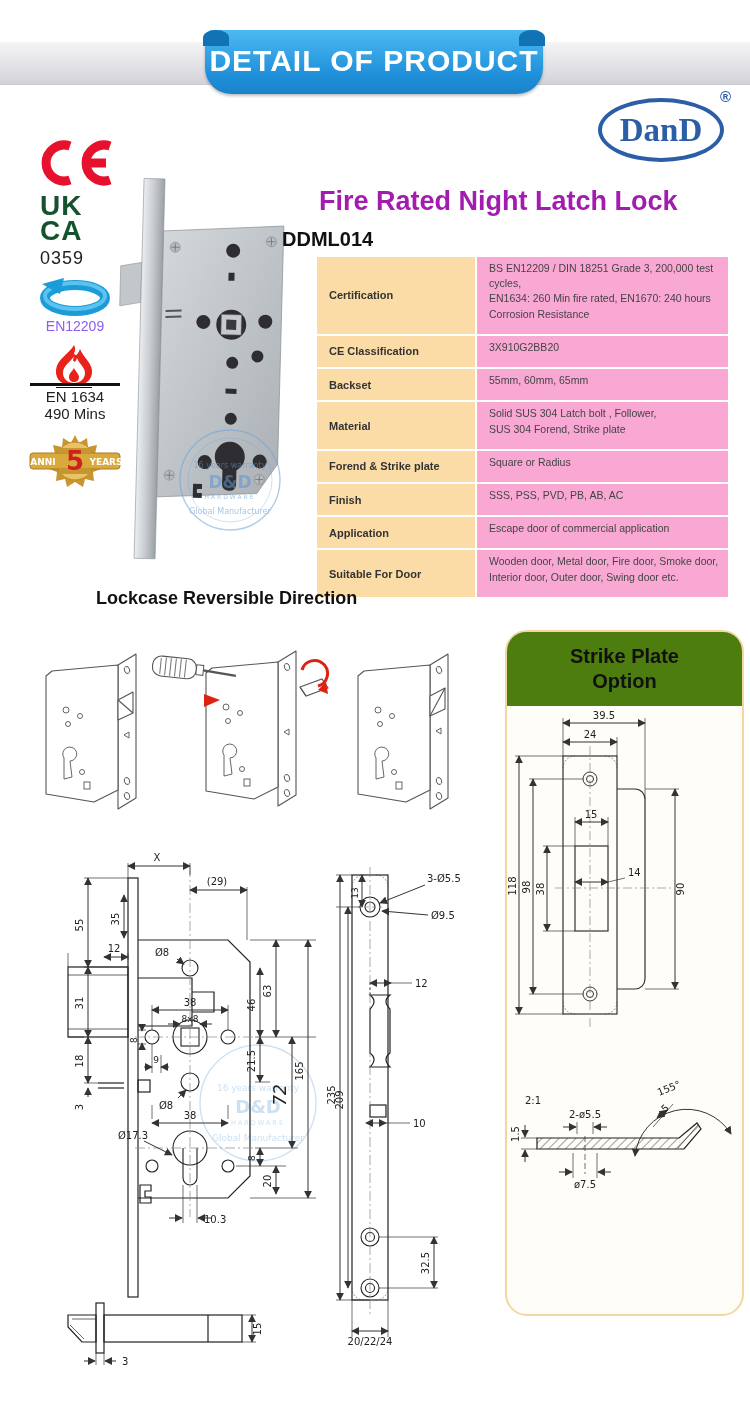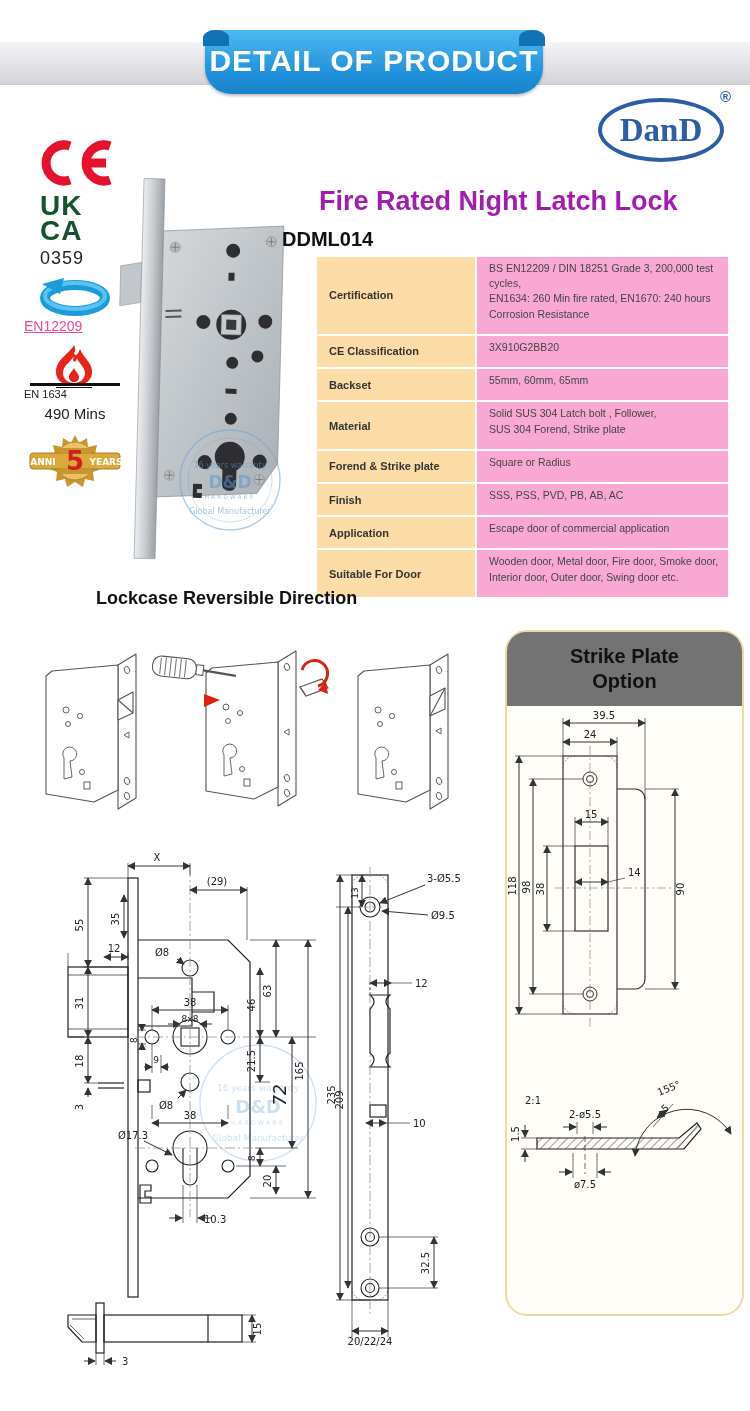--- a/index.html
+++ b/index.html
@@ -20,40 +20,40 @@
 
   
   .brand-oval{left:598px;top:98px;width:118px;height:56px;border:4px solid #2b5ea7;border-radius:50%;
               display:flex;align-items:center;justify-content:center;}
   .brand-name{font-family:"Liberation Serif",serif;font-weight:700;font-size:33px;color:#2b5ea7;}
   .reg-mark{left:720px;top:88px;font-size:15px;color:#2b5ea7;font-weight:700;}
 
   
   .ukca{left:40px;top:194px;font-weight:700;font-size:28px;line-height:.88;color:#14532d;letter-spacing:1px;}
   .ukca-num{left:40px;top:248px;font-size:18px;color:#222;letter-spacing:1px;}
-  .en12209-label{left:24px;top:318px;width:102px;text-align:left;font-size:14px;color:#ec4899;text-decoration:underline;}
-  .fire-std{left:24px;top:388px;width:102px;text-align:left;font-size:11px;color:#222;}
+  .en12209-label{left:24px;top:318px;width:102px;text-align:center;font-size:14px;color:#8b5cf6;}
+  .fire-std{left:24px;top:388px;width:102px;text-align:center;font-size:15px;color:#222;}
   .fire-min{left:24px;top:405px;width:102px;text-align:center;font-size:15px;color:#222;}
   .guarantee{left:14px;top:490px;width:122px;text-align:center;font-size:13.5px;line-height:1.18;color:#222;}
 
   
   .title{left:282px;top:186px;font-size:27px;font-weight:700;color:#a21caf;margin-left:37px;}
   .model{left:282px;top:228px;font-size:20px;font-weight:700;color:#111;}
   .spec{left:282px;top:257px;width:446px;display:flex;flex-direction:column;gap:2px;}
   .spec-row{display:flex;gap:2px;}
   .spec-label{width:138px;background:#fbdba6;font-weight:700;font-size:11px;color:#333;
               padding:4px 8px 4px 12px;display:flex;align-items:center;margin-left:35px;}
   .spec-value{flex:1;background:#f9a8d4;font-size:10.5px;color:#444;line-height:1.45;
               padding:4px 8px 12px 12px;display:flex;align-items:center;}
 
   .section-heading{left:96px;top:588px;font-size:18px;font-weight:700;color:#111;}
 
   
   .panel{left:505px;top:630px;width:235px;height:682px;border:2px solid #f3d7a2;border-radius:22px;background:#fffdf7;}
-  .panel-header{left:0;top:0;width:100%;height:74px;background:#737373;border-radius:19px 19px 0 0;
+  .panel-header{left:0;top:0;width:100%;height:74px;background:#4d7c0f;border-radius:19px 19px 0 0;
                 display:flex;align-items:center;justify-content:center;text-align:center;
                 font-size:20px;font-weight:700;color:#111;line-height:1.25;}
 
   
   svg text{font-family:"DejaVu Sans",sans-serif;}
   .dt{font-size:10px;fill:#222;}
   .dts{font-size:9px;fill:#222;}
 </style>
 </head>
 <body>

